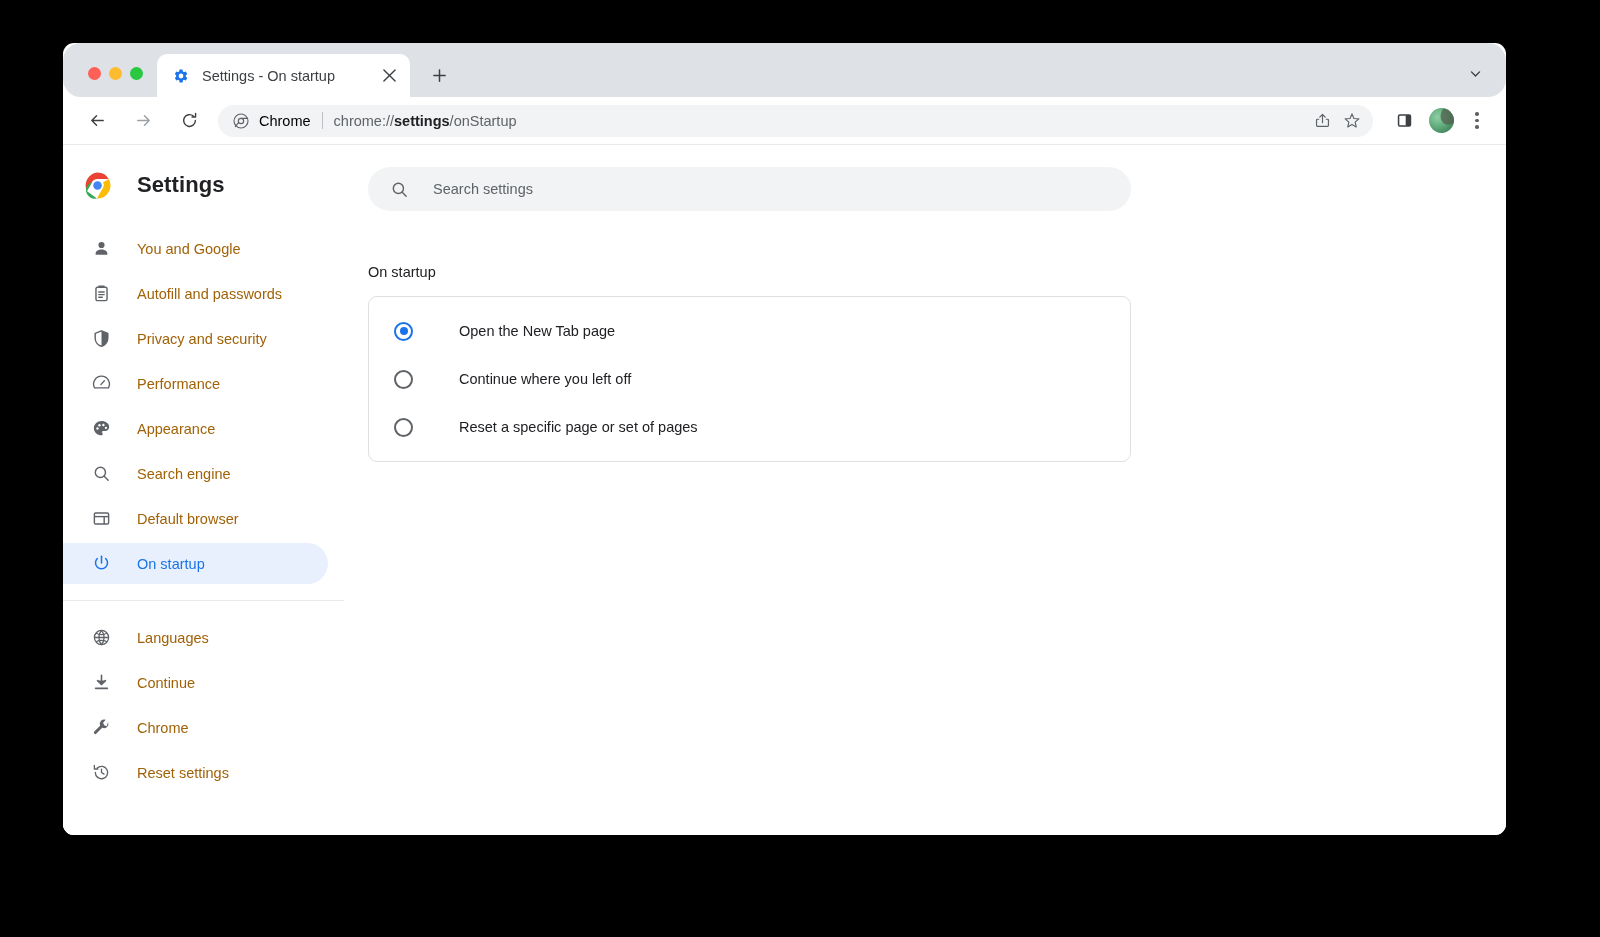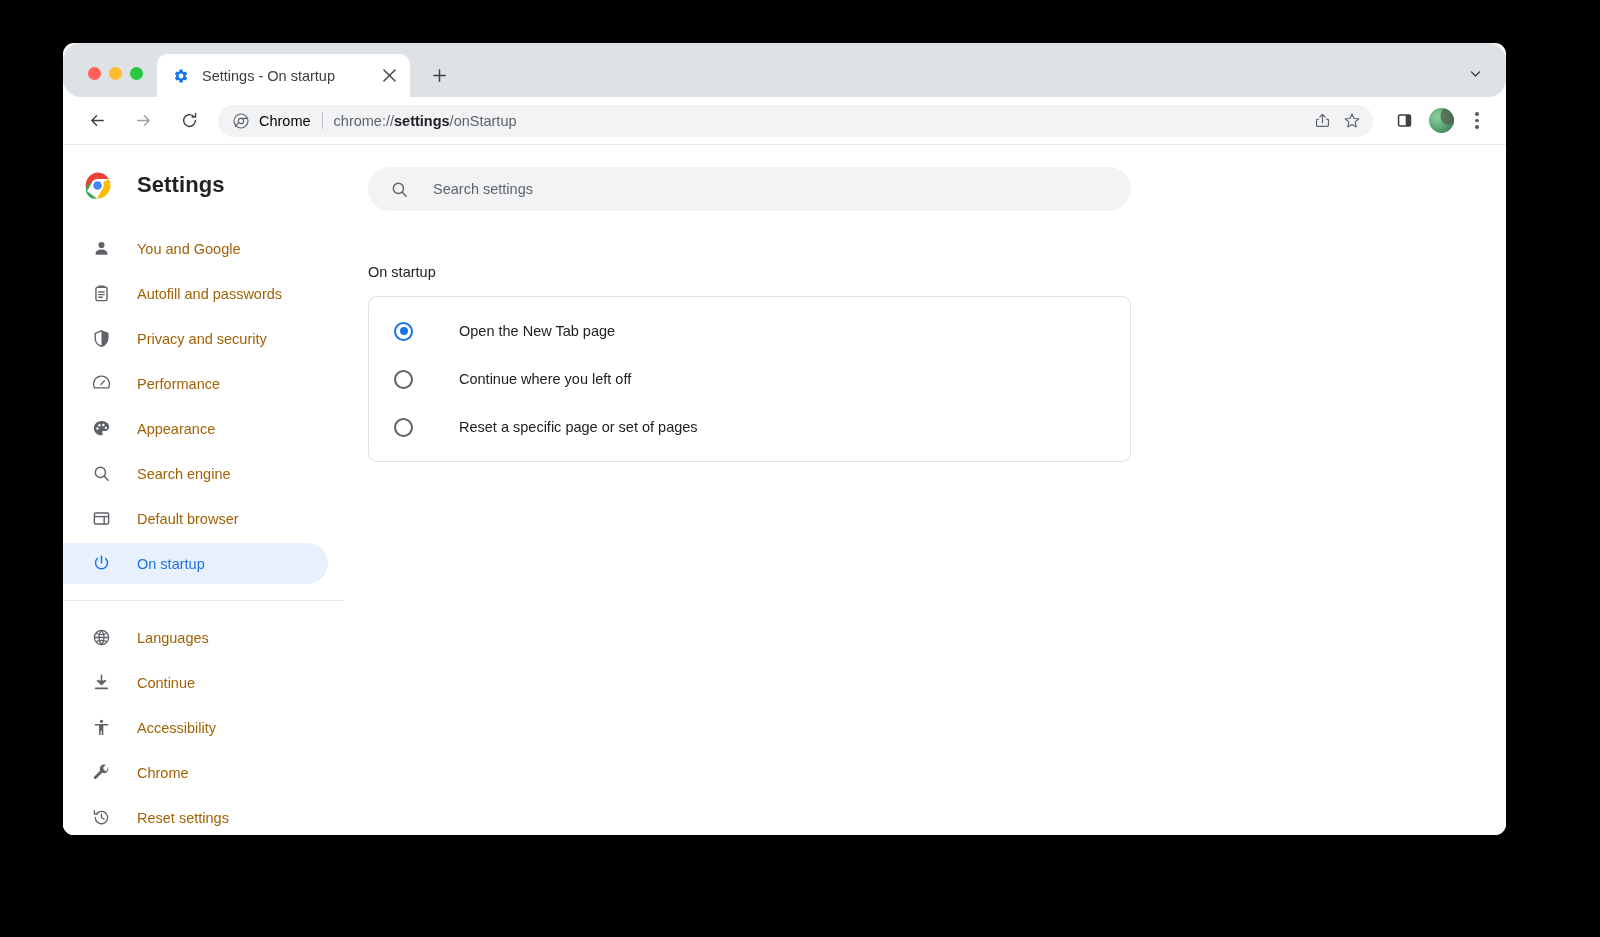--- a/index.html
+++ b/index.html
@@ -558,29 +558,20 @@
           <span class="nav-icon">
             <svg width="19" height="19" viewBox="0 0 24 24" fill="none" stroke="#5f6368" stroke-width="2">
               <path d="M12 3 V14" stroke-linecap="round"></path>
               <path d="M7 9.6 L12 14.6 L17 9.6" stroke-linecap="round" stroke-linejoin="round" fill="#5f6368"></path>
               <path d="M4.5 19.4 H19.5" stroke-linecap="round"></path>
             </svg>
           </span>
           <span class="nav-label">Continue</span>
         </div>
 
-        <div class="nav-item">
-          <span class="nav-icon">
-            <svg width="19" height="19" viewBox="0 0 24 24" fill="#5f6368">
-              <circle cx="12" cy="4.2" r="2"></circle>
-              <path d="M3.6 7.6 h16.8 v1.9 h-6.1 v11.9 h-2 v-5.4 h-1.4 v5.4 h-2 V9.5 H3.6 Z"></path>
-            </svg>
-          </span>
-          <span class="nav-label">Accessibility</span>
-        </div>
 
         <div class="nav-item">
           <span class="nav-icon">
             <svg width="19" height="19" viewBox="0 0 24 24" fill="#5f6368">
               <path d="M20.3 5.2 a5.6 5.6 0 0 1 -7.4 7.2 L5.6 19.7 a1.9 1.9 0 0 1 -2.7 -2.7 l7.3 -7.3 a5.6 5.6 0 0 1 7.2 -7.4 L14 5.9 l1.4 3.2 3.2 1.4 Z"></path>
             </svg>
           </span>
           <span class="nav-label">Chrome</span>
         </div>
 

